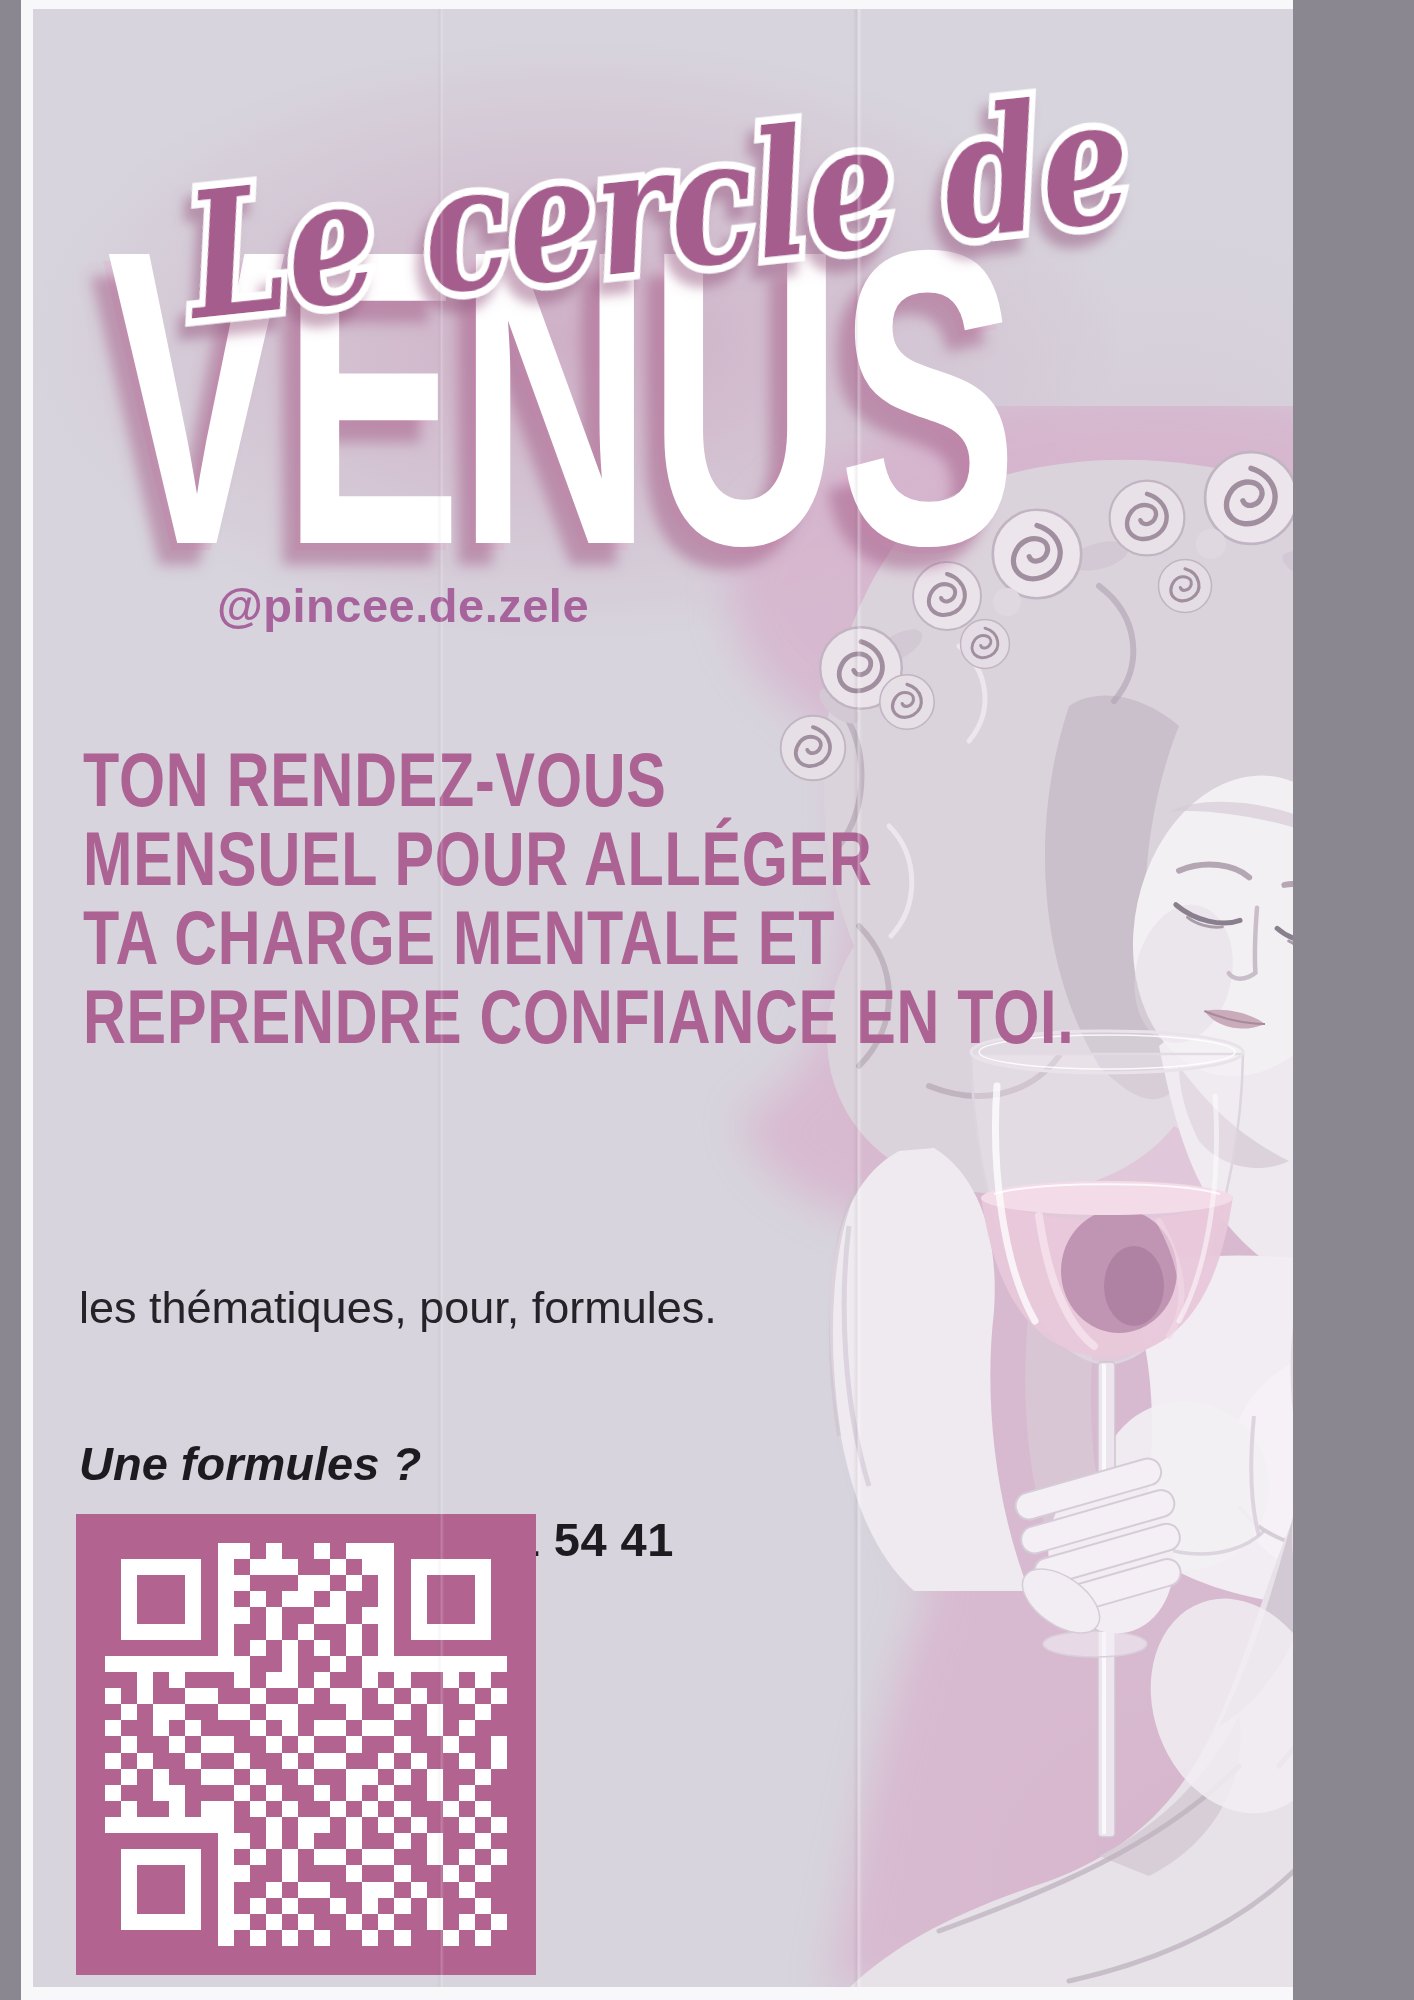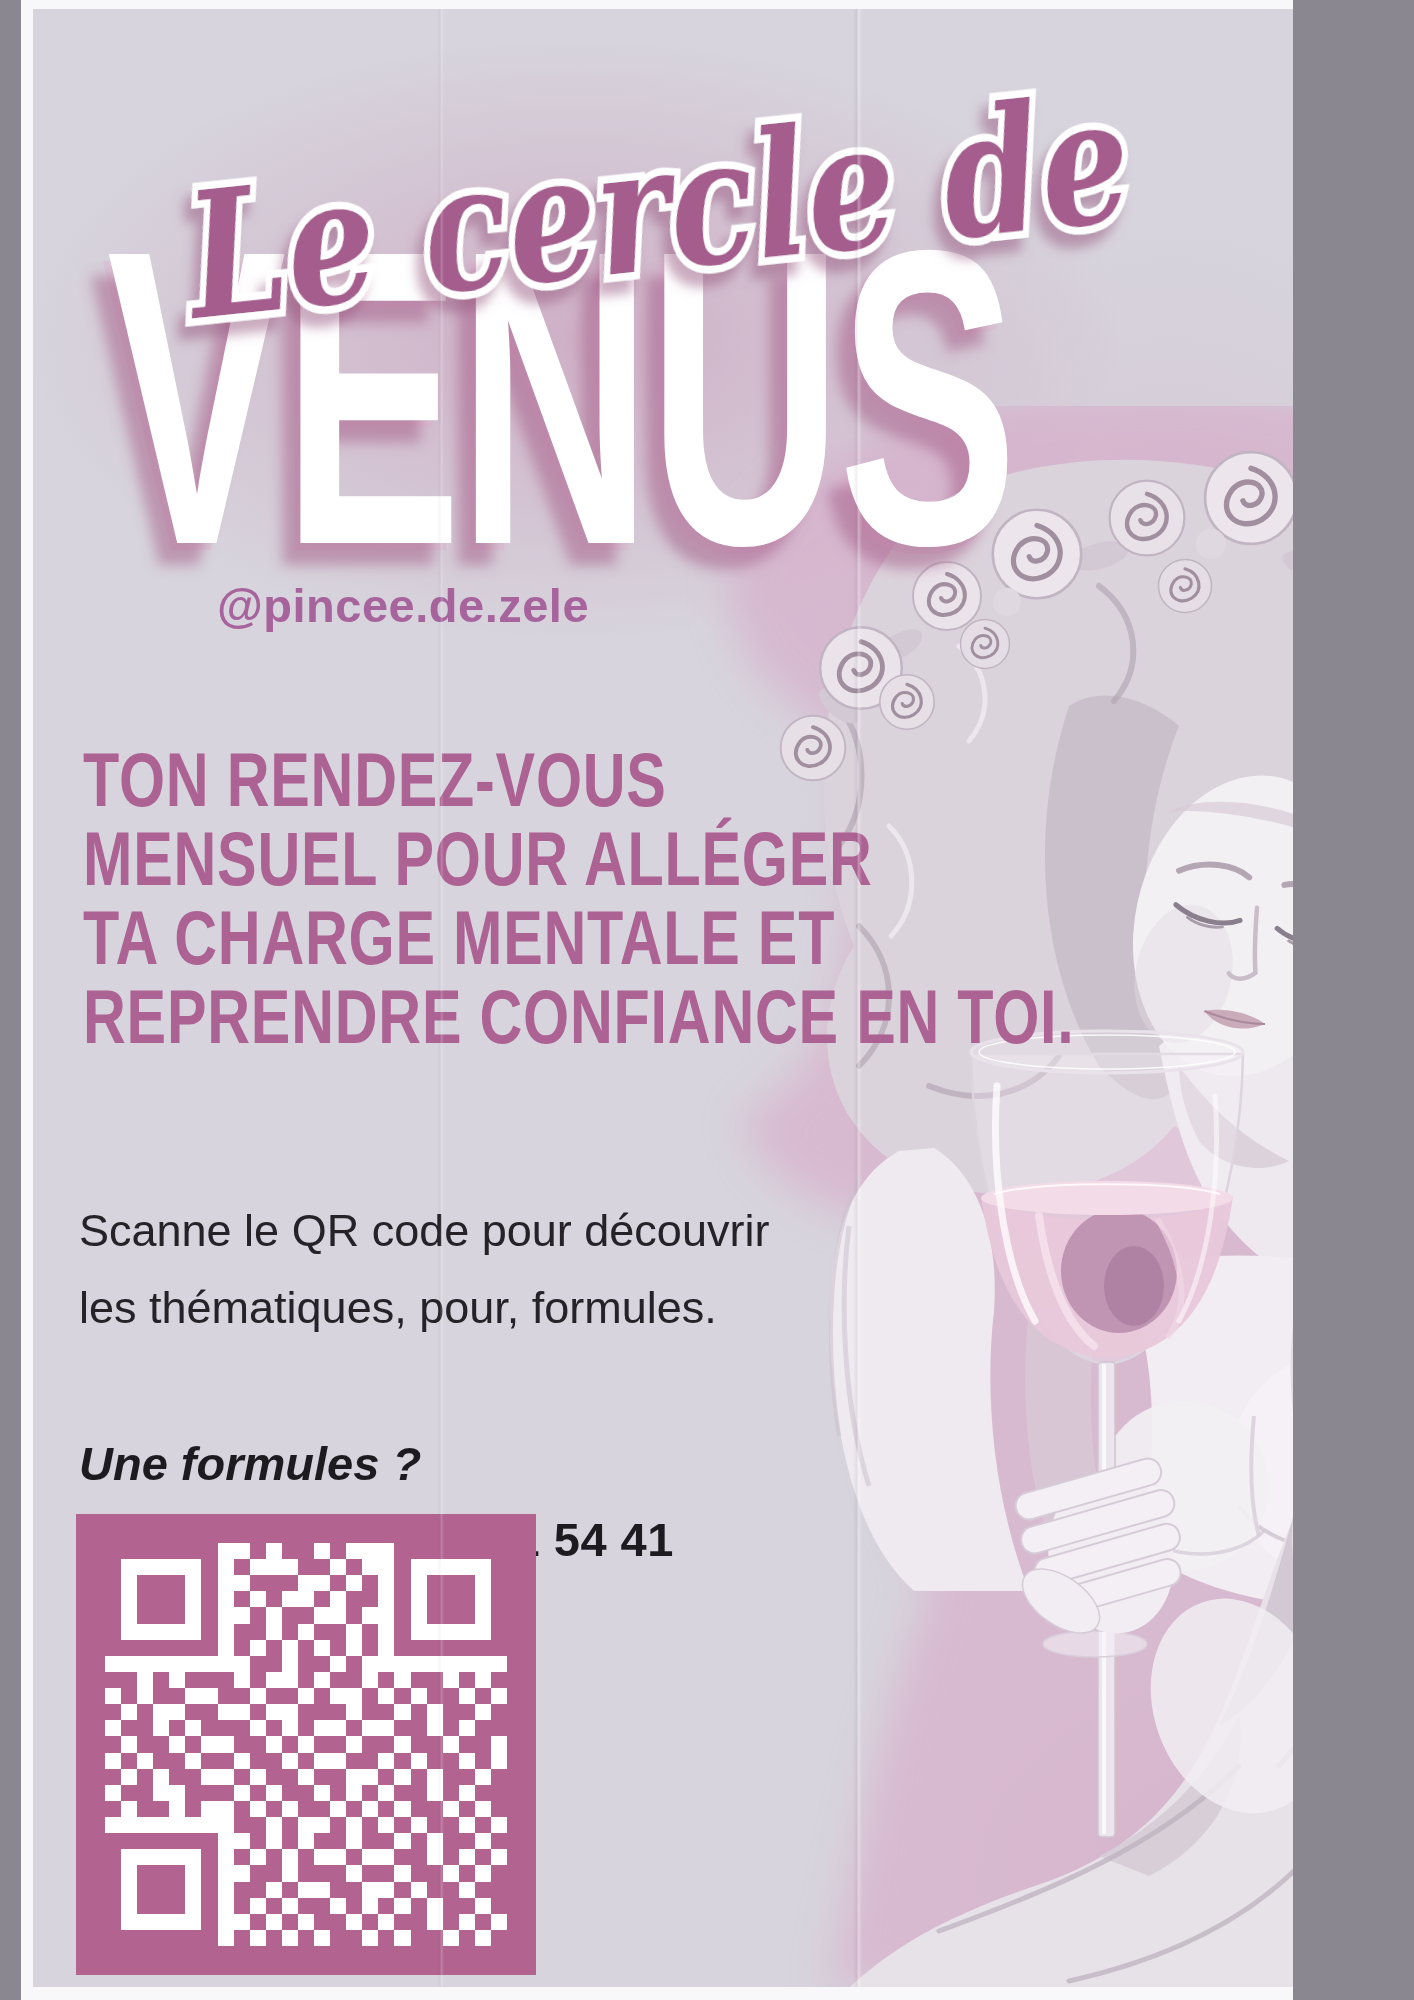--- a/index.html
+++ b/index.html
@@ -80,21 +80,21 @@
   <div class="handle">@pincee.de.zele</div>
 
   <div class="headline">
     <span class="hl">TON RENDEZ-VOUS</span>
     <span class="hl">MENSUEL POUR ALLÉGER</span>
     <span class="hl">TA CHARGE MENTALE ET</span>
     <span class="hl">REPRENDRE CONFIANCE EN TOI.</span>
   </div>
 
   <div class="scan-text">
-    <span>Scanne le QR code pour découvrir</span><br>
+    <br>
     <span>les thématiques, pour, formules.</span>
   </div>
 
   <div class="question">Une formules ?</div>
   <div class="ecris"><span>Écris-moi au </span><b>06 47 21 54 41</b></div>
 
   <div class="qr-box">
     <svg id="qr-svg" viewBox="0 0 25 25" preserveAspectRatio="none">
         <rect x="7" y="0" width="1" height="1" fill="#ffffff"></rect>
         <rect x="8" y="0" width="1" height="1" fill="#ffffff"></rect>

